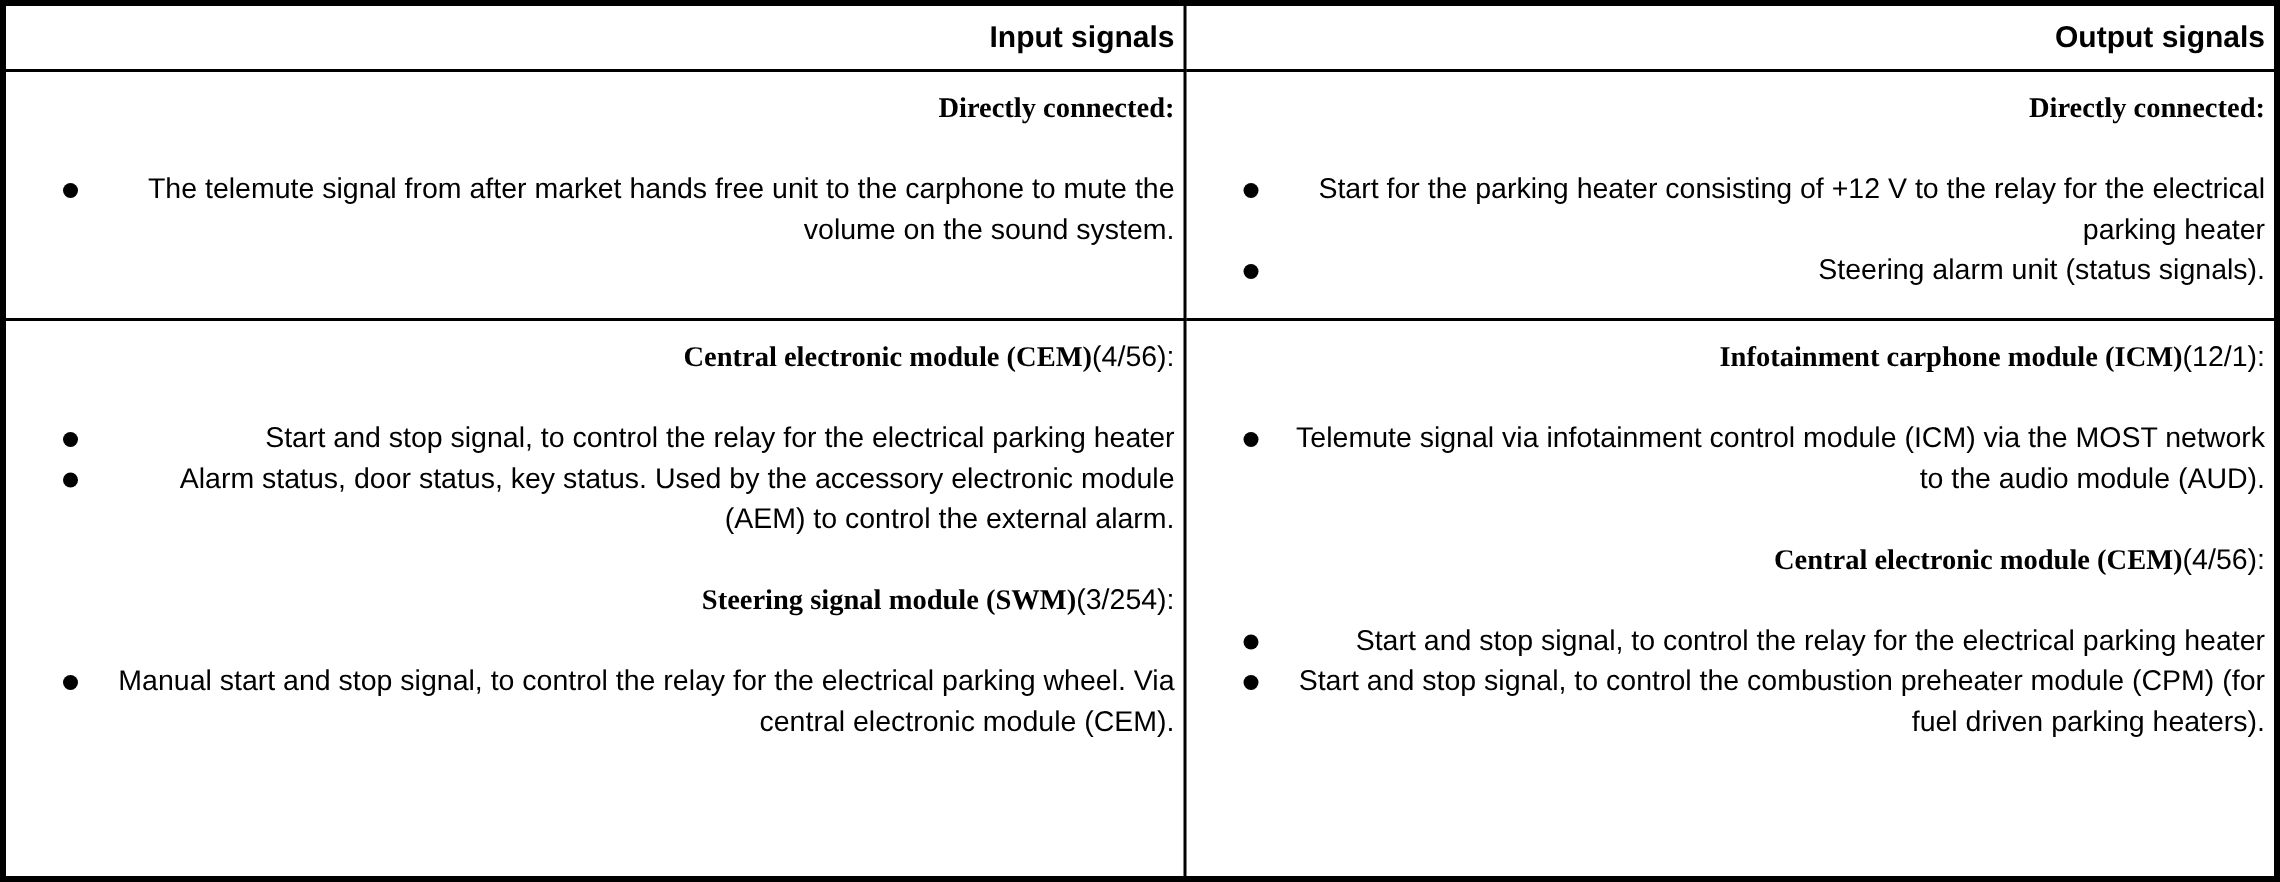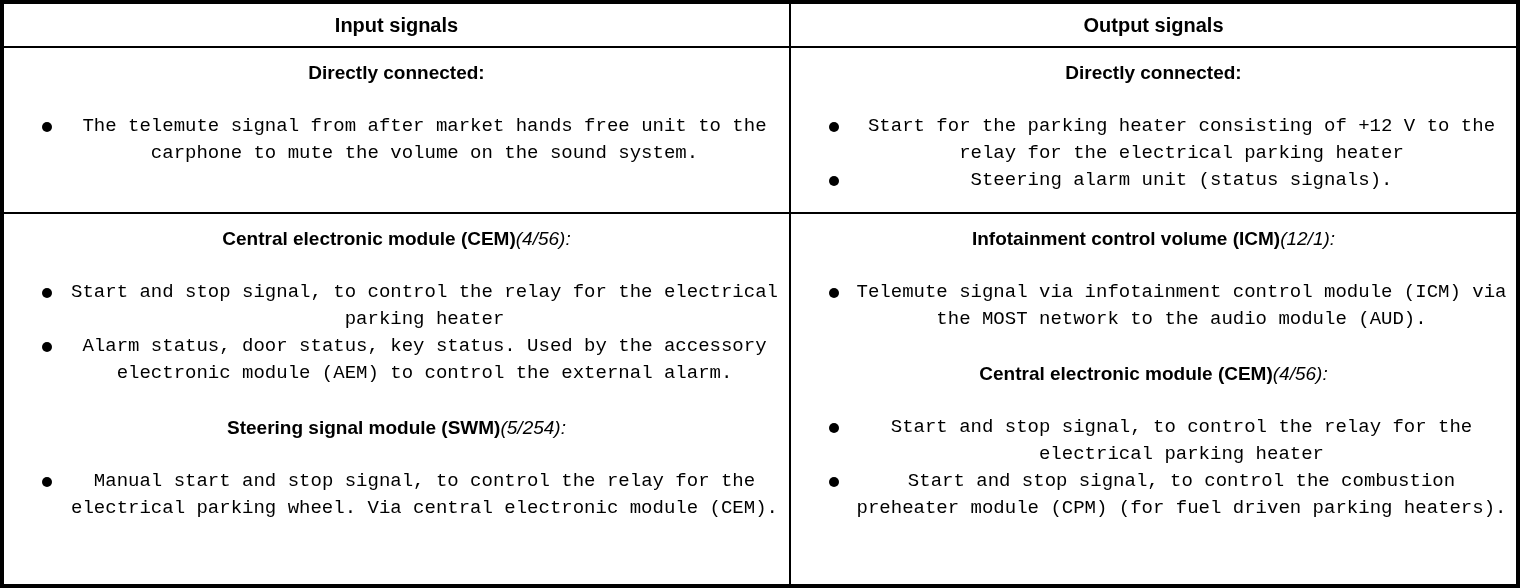--- a/index.html
+++ b/index.html
@@ -19,21 +19,21 @@
     height: 588px;
     border-collapse: collapse;
     table-layout: fixed;
     border: 4px solid #000000;
   }
   col.col-left  { width: 788px; }
   col.col-right { width: auto; }
   th, td {
     border: 2px solid #000000;
     vertical-align: top;
-    text-align: center;
+    text-align: right;
     padding: 8px 6px 8px 6px;
     overflow: hidden;
   }
   tr.header-row th {
     height: 26px;
     font-size: 20px;
     font-weight: bold;
     padding-top: 10px;
     padding-bottom: 6px;
   }
@@ -42,28 +42,27 @@
   tr.row-modules td{ }
   .cell-inner {
     font-size: 19px;
     line-height: 27px;
   }
   p.heading {
     margin: 3px 0 0 0;
     font-size: 19px;
     line-height: 27px;
   }
-  .heading-bold { font-weight: bold; }
-  .heading-rest { font-weight: normal; font-style: italic; }
+  .heading-bold { font-weight: bold; font-family: Liberation Serif, serif; }
+  .heading-rest { font-weight: normal; }
   .section + .section { margin-top: 27px; }
   ul.bullet-list {
     list-style: none;
     margin: 27px 0 0 0;
     padding: 0 0 0 56px;
-    font-family: Liberation Mono, monospace;
   }
   ul.bullet-list li {
     position: relative;
     margin: 0;
     padding: 0;
   }
   .bullet {
     position: absolute;
     left: -24px;
     top: 9px;
@@ -139,36 +138,36 @@
               <span>Start and stop signal, to control the relay for the electrical parking heater</span>
             </li>
             <li>
               <span class="bullet"></span>
               <span>Alarm status, door status, key status. Used by the accessory electronic module (AEM) to control the external alarm.</span>
             </li>
           </ul>
         </div>
         <div class="section">
           <p class="heading">
-            <span class="heading-bold">Steering signal module (SWM)</span><span class="heading-rest">(5/254):</span>
+            <span class="heading-bold">Steering signal module (SWM)</span><span class="heading-rest">(3/254):</span>
           </p>
           <ul class="bullet-list">
             <li>
               <span class="bullet"></span>
               <span>Manual start and stop signal, to control the relay for the electrical parking wheel. Via central electronic module (CEM).</span>
             </li>
           </ul>
         </div>
       </div>
     </td>
     <td>
       <div class="cell-inner">
         <div class="section">
           <p class="heading">
-            <span class="heading-bold">Infotainment control volume (ICM)</span><span class="heading-rest">(12/1):</span>
+            <span class="heading-bold">Infotainment carphone module (ICM)</span><span class="heading-rest">(12/1):</span>
           </p>
           <ul class="bullet-list">
             <li>
               <span class="bullet"></span>
               <span>Telemute signal via infotainment control module (ICM) via the MOST network to the audio module (AUD).</span>
             </li>
           </ul>
         </div>
         <div class="section">
           <p class="heading">

